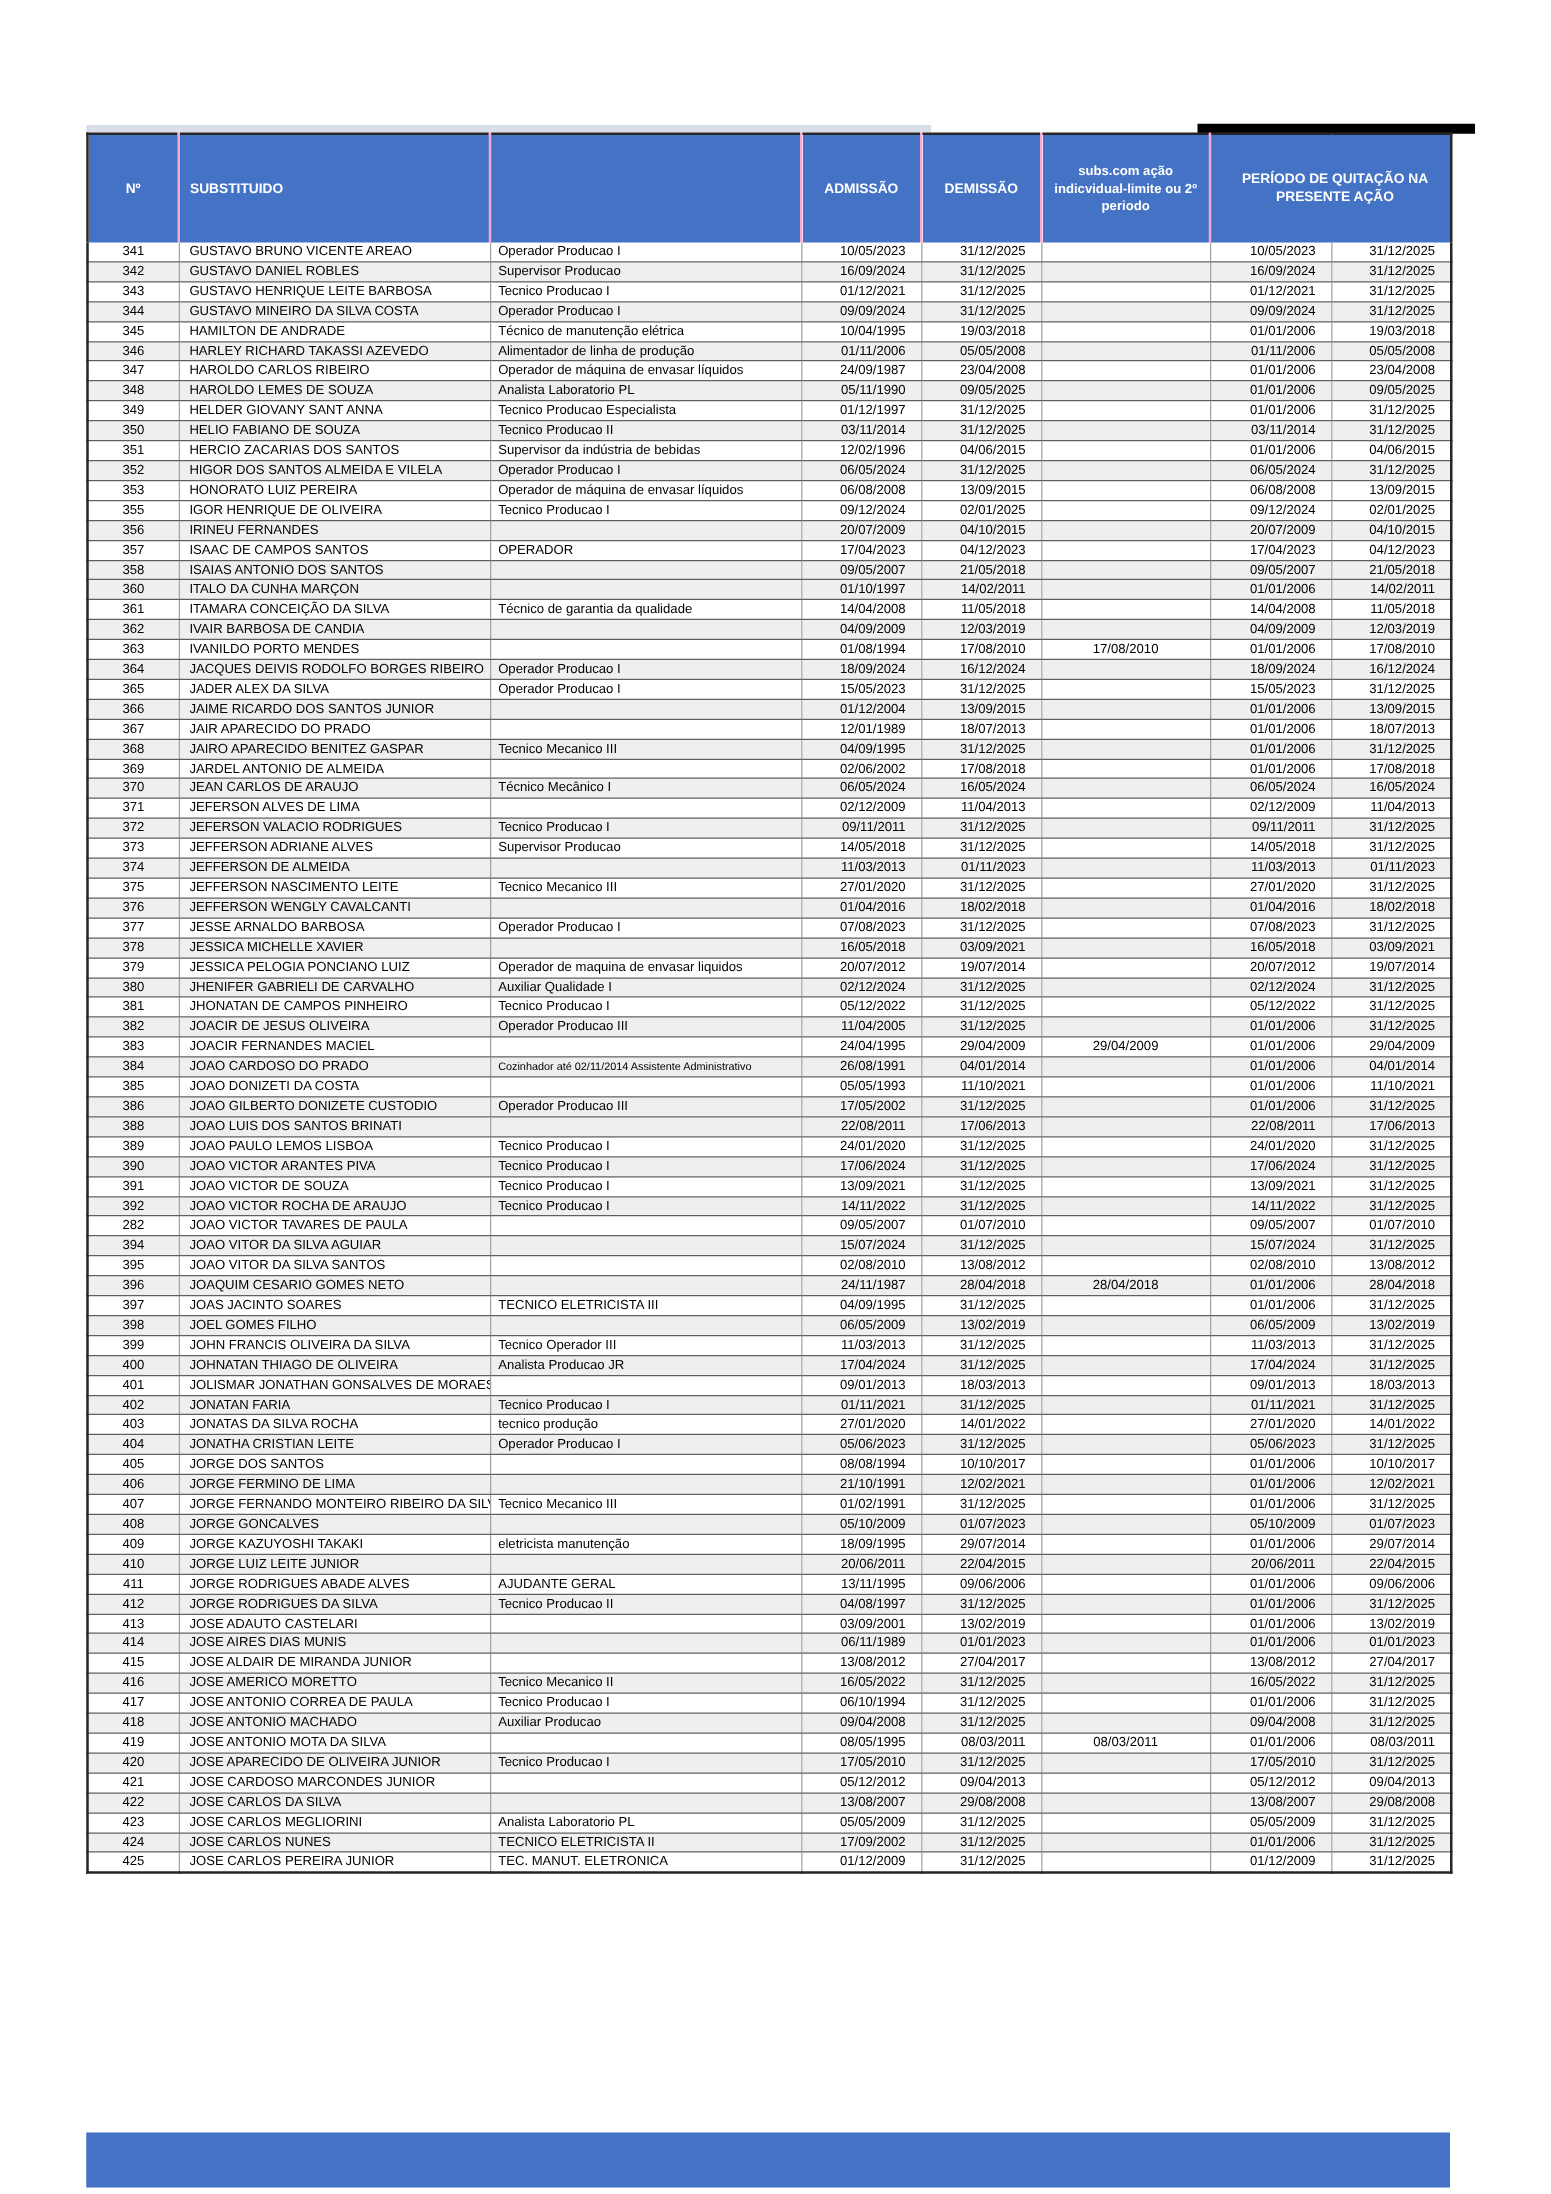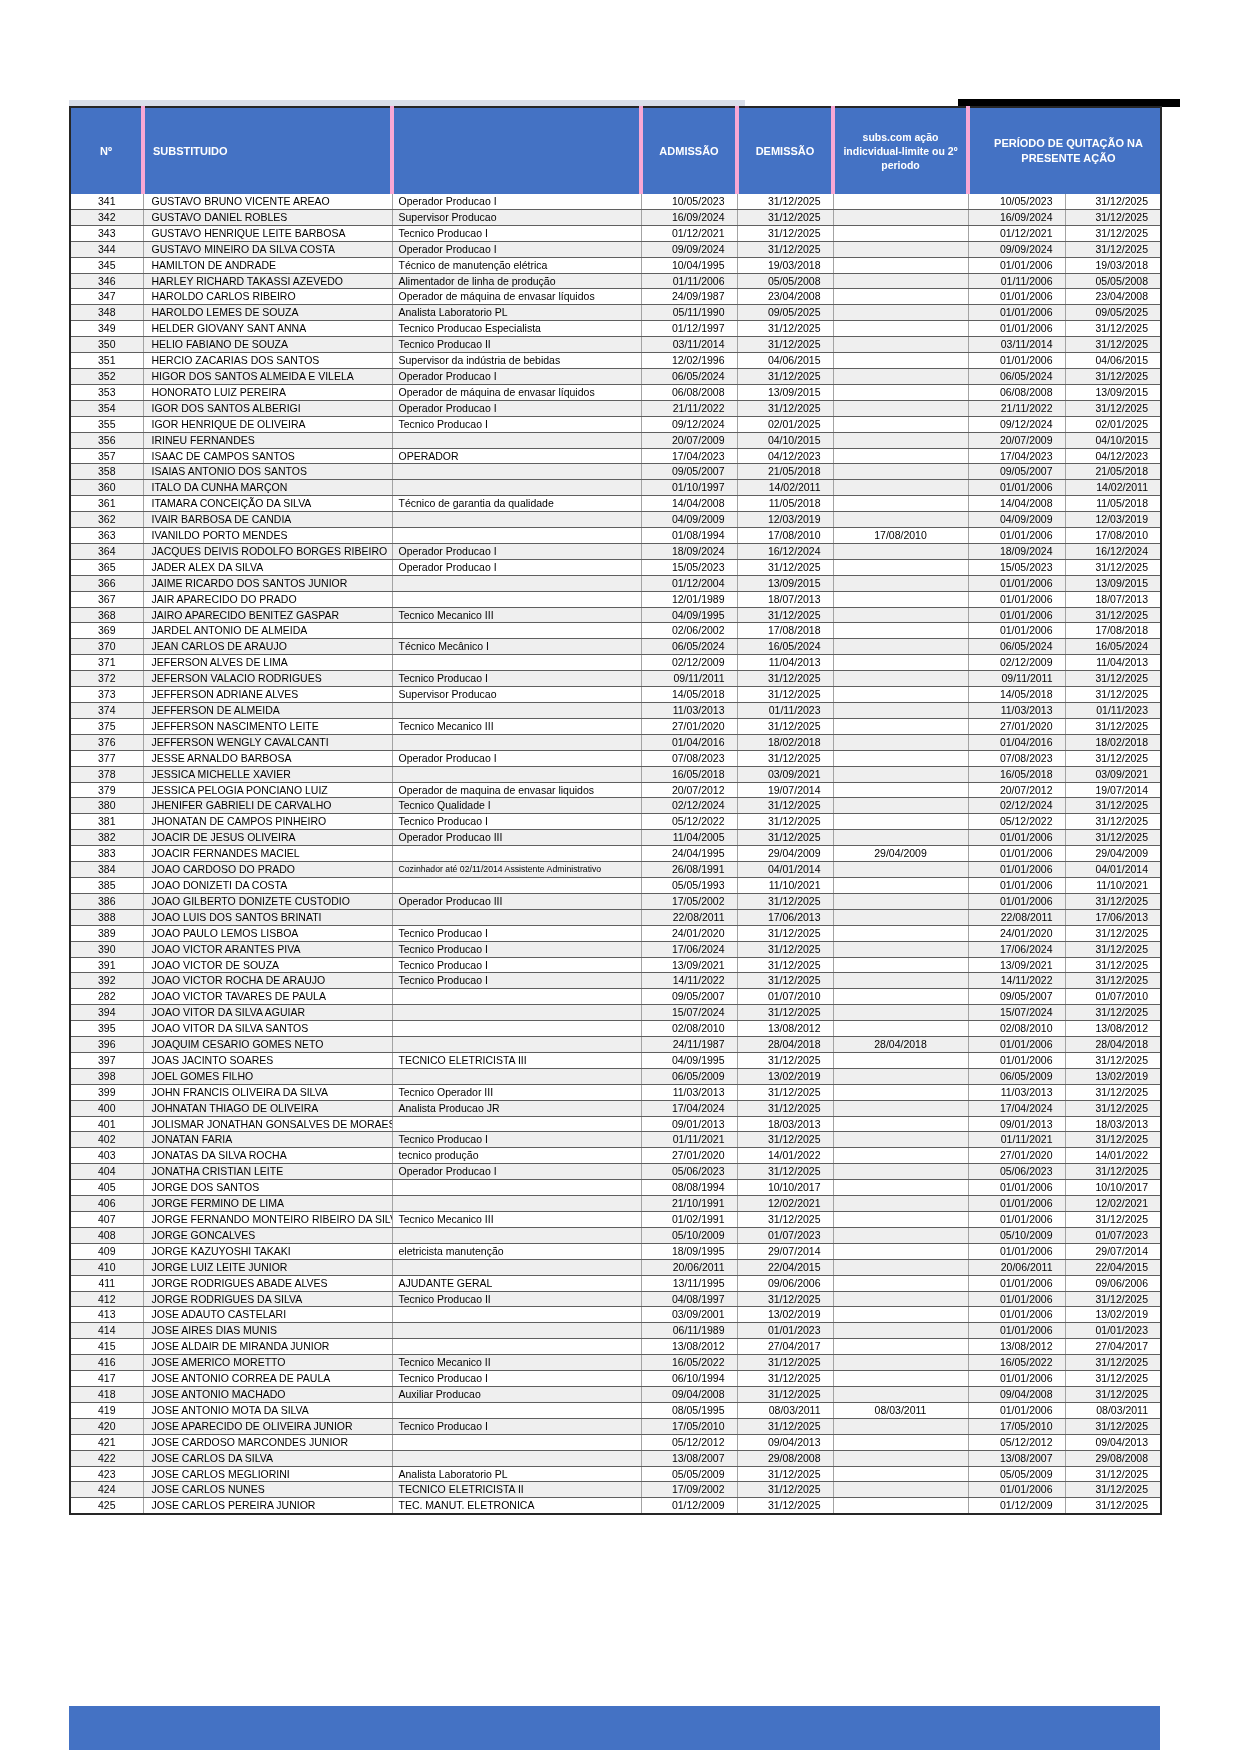--- a/index.html
+++ b/index.html
@@ -10,21 +10,21 @@
   .strip-light { position:absolute; left:69px; top:100px; width:676px; height:6px; background:#D9DEE9; }
   .strip-black { position:absolute; left:958px; top:99px; width:222px; height:8px; background:#000000; }
   table.main {
     position:absolute; left:69px; top:106px; width:1091px;
     border-collapse:collapse; table-layout:fixed;
     border:2px solid #262626;
   }
   thead th {
     background:#4472C4; color:#ffffff; font-weight:bold; font-size:11px;
     height:86px; vertical-align:middle; text-align:center;
-    border-left:4px solid #f9a8d4; padding:0 4px; overflow:hidden;
+    border-left:2px solid #f9a8d4; padding:0 4px; overflow:hidden;
   }
   thead th:first-child { border-left:none; }
   thead th.h-name { text-align:left; padding-left:8px; }
   thead th.h-subs { font-size:10.5px; line-height:1.35; font-weight:bold; }
   thead th.h-quit { font-size:11px; line-height:1.4;padding-left:11px; }
   tbody td {
     height:14.9px; padding:0; font-size:10.5px; line-height:14.9px;
     border-right:1px solid #A3A3A3; border-bottom:1.9px solid #5F5F5F;
     white-space:nowrap; overflow:hidden; background:#ffffff; color:#000000;
     vertical-align:middle;
@@ -192,30 +192,20 @@
         <tr>
           <td class="c-num">353</td>
           <td class="c-name">HONORATO LUIZ PEREIRA</td>
           <td class="c-job">Operador de máquina de envasar líquidos</td>
           <td class="c-date">06/08/2008</td>
           <td class="c-date">13/09/2015</td>
           <td class="c-subsdate"></td>
           <td class="c-date">06/08/2008</td>
           <td class="c-date">13/09/2015</td>
         </tr>
-        <tr class="alt">
-          <td class="c-num">354</td>
-          <td class="c-name">IGOR DOS SANTOS ALBERIGI</td>
-          <td class="c-job">Operador Producao I</td>
-          <td class="c-date">21/11/2022</td>
-          <td class="c-date">31/12/2025</td>
-          <td class="c-subsdate"></td>
-          <td class="c-date">21/11/2022</td>
-          <td class="c-date">31/12/2025</td>
-        </tr>
         <tr>
           <td class="c-num">355</td>
           <td class="c-name">IGOR HENRIQUE DE OLIVEIRA</td>
           <td class="c-job">Tecnico Producao I</td>
           <td class="c-date">09/12/2024</td>
           <td class="c-date">02/01/2025</td>
           <td class="c-subsdate"></td>
           <td class="c-date">09/12/2024</td>
           <td class="c-date">02/01/2025</td>
         </tr>
@@ -445,21 +435,21 @@
           <td class="c-job">Operador de maquina de envasar liquidos</td>
           <td class="c-date">20/07/2012</td>
           <td class="c-date">19/07/2014</td>
           <td class="c-subsdate"></td>
           <td class="c-date">20/07/2012</td>
           <td class="c-date">19/07/2014</td>
         </tr>
         <tr class="alt">
           <td class="c-num">380</td>
           <td class="c-name">JHENIFER GABRIELI DE CARVALHO</td>
-          <td class="c-job">Tecnico Qualidade I</td>
+          <td class="c-job">Auxiliar Qualidade I</td>
           <td class="c-date">02/12/2024</td>
           <td class="c-date">31/12/2025</td>
           <td class="c-subsdate"></td>
           <td class="c-date">02/12/2024</td>
           <td class="c-date">31/12/2025</td>
         </tr>
         <tr>
           <td class="c-num">381</td>
           <td class="c-name">JHONATAN DE CAMPOS PINHEIRO</td>
           <td class="c-job">Tecnico Producao I</td>

